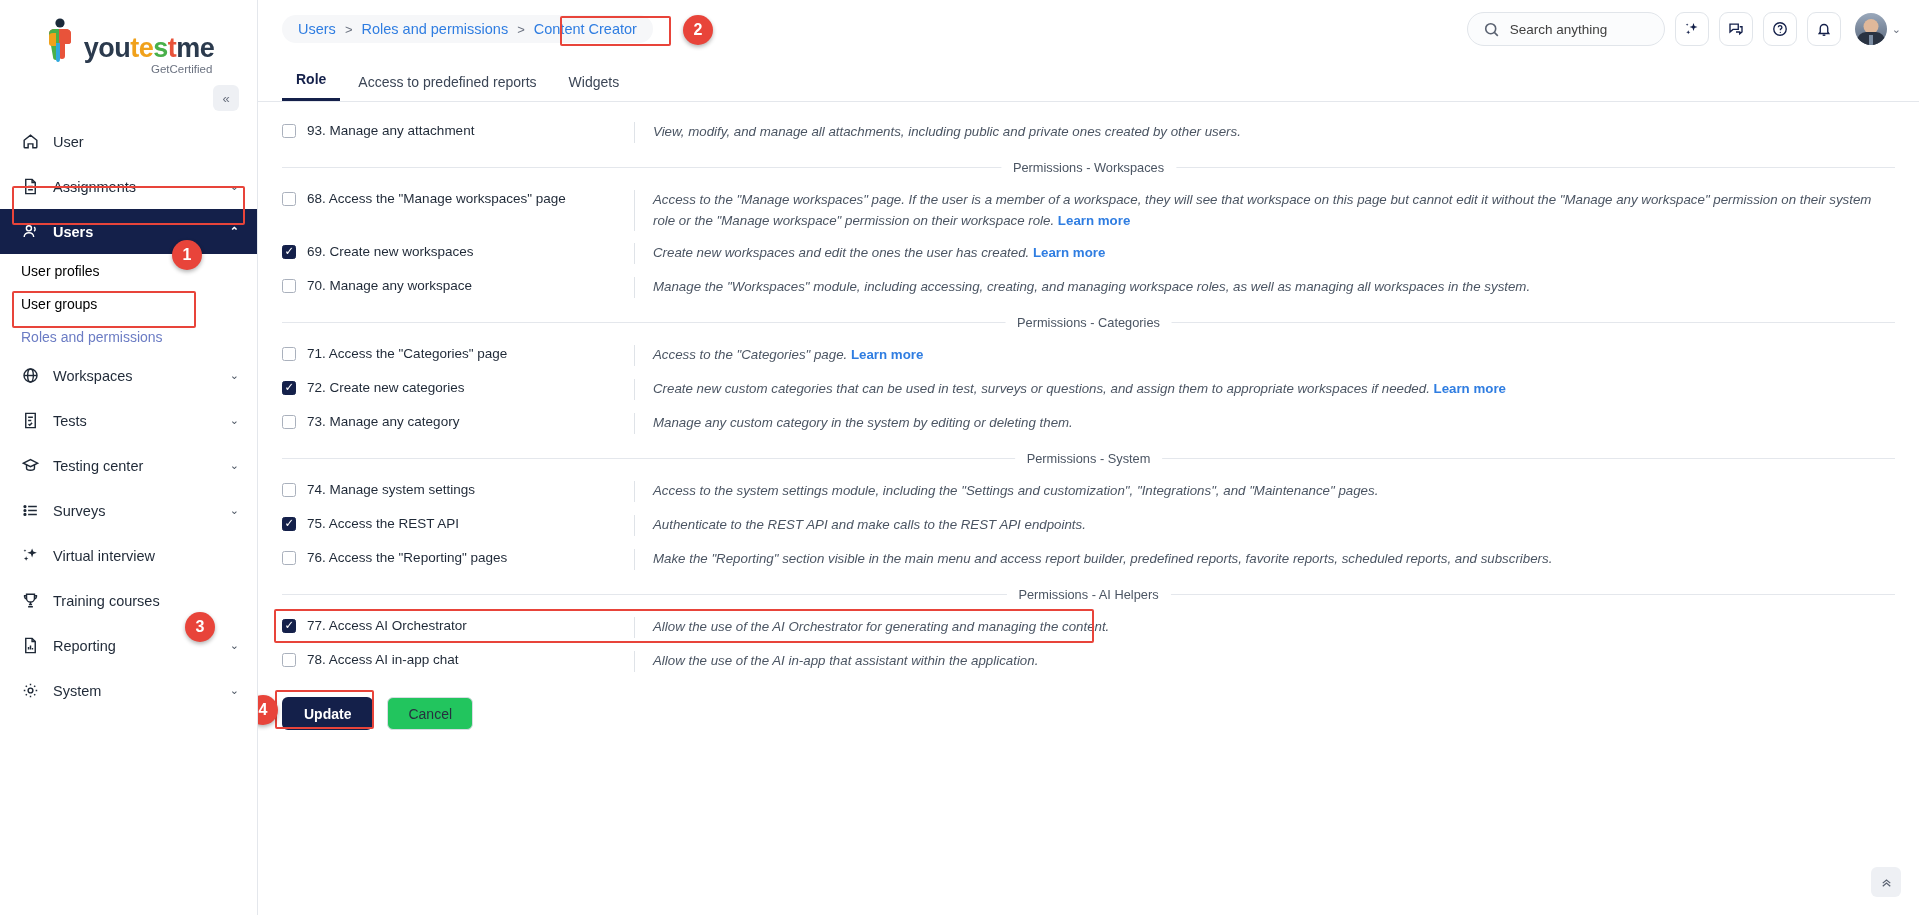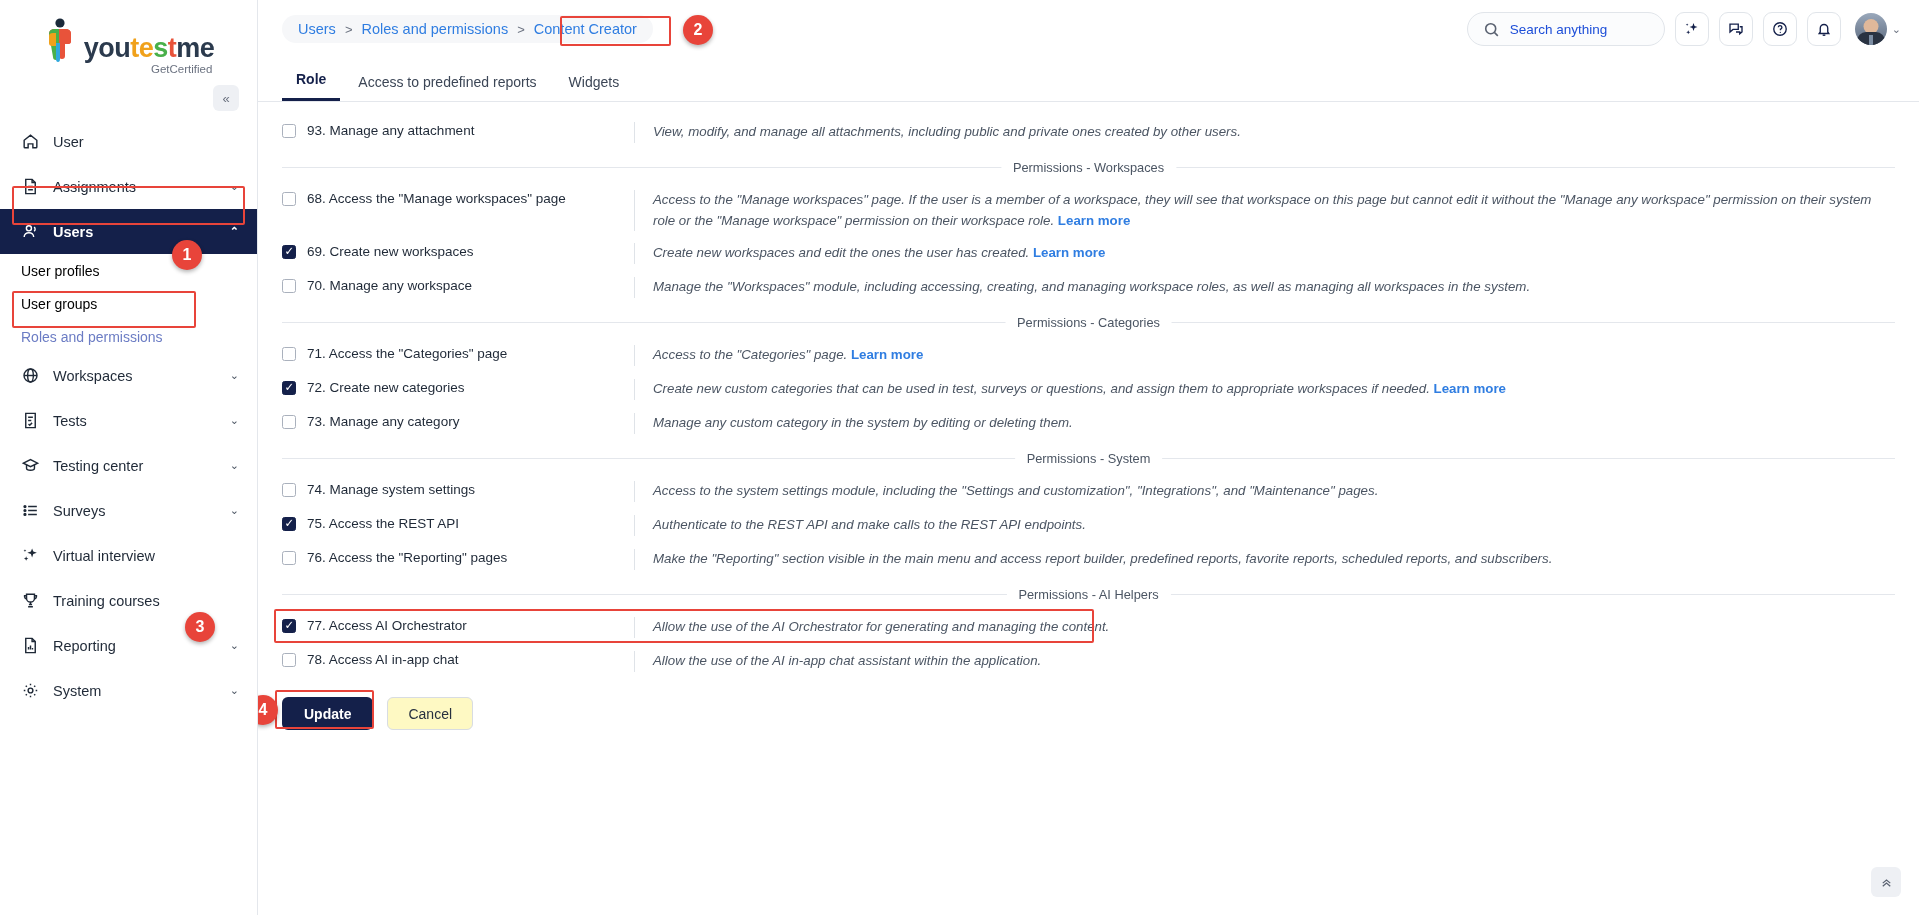--- a/index.html
+++ b/index.html
@@ -71,21 +71,21 @@
     padding: 0 18px 0 24px; background: #fff;
   }
   .crumbs { display: flex; align-items: center; gap: 9px; background: #f6f7f9; border-radius: 16px; padding: 6px 16px; }
   .crumb { font-size: 14.5px; color: #2f7de1; cursor: pointer; }
   .crumb-sep { font-size: 13px; color: #6b7280; }
   .topbar-right { margin-left: auto; display: flex; align-items: center; gap: 10px; }
   .search {
     width: 198px; height: 34px; border: 1px solid #e1e5ea; border-radius: 17px;
     display: flex; align-items: center; gap: 9px; padding: 0 14px; background: #fbfcfd;
   }
-  .search-ph { font-size: 13.5px; color: #1d4ed8; }
+  .search-ph { font-size: 13.5px; color: #404040; }
   .icon-btn {
     width: 34px; height: 34px; border: 1px solid #e1e5ea; border-radius: 9px;
     display: flex; align-items: center; justify-content: center; background: #fff;
     color: #14204a; cursor: pointer;
   }
   .avatar-wrap { display: flex; align-items: center; gap: 5px; margin-left: 4px; cursor: pointer; }
   .avatar {
     width: 32px; height: 32px; border-radius: 50%; overflow: hidden; position: relative;
     background: linear-gradient(#9aa8bb, #5c6a7e);
   }
@@ -119,21 +119,21 @@
     position: absolute; left: 50%; transform: translateX(-50%);
     background: #fff; padding: 0 12px; font-size: 12.8px; color: #4b5563; white-space: nowrap;
   }
 
   .footer { padding: 18px 0 0 24px; display: flex; align-items: center; gap: 14px; }
   .btn-primary {
     background: #14204a; color: #fff; border: none; border-radius: 6px;
     height: 33px; padding: 0 22px; font-size: 14px; font-weight: bold; cursor: pointer;
   }
   .btn-secondary {
-    background: #fef9c3; color: #27303f; border: 1px solid #d8dce2; border-radius: 6px;
+    background: #22c55e; color: #27303f; border: 1px solid #d8dce2; border-radius: 6px;
     height: 33px; padding: 0 20px; font-size: 14px; cursor: pointer;
   }
 
   .scrolltop {
     position: absolute; right: 18px; bottom: 18px; width: 30px; height: 30px;
     background: #eef0f4; border-radius: 6px; display: flex; align-items: center;
     justify-content: center; color: #5a6271; font-size: 13px; cursor: pointer;
   }
 </style>
 </head>
@@ -493,21 +493,21 @@
           </div>
           <div class="pdesc"><span>Allow the use of the AI Orchestrator for generating and managing the content.</span></div>
           <div class="hl" style="left:-8px; top:-2px; width:820px; height:34px;"></div>
         </div>
 
         <div class="prow">
           <div class="pname">
             <span class="cb"></span>
             <span><span>78.</span> <span>Access AI in-app chat</span></span>
           </div>
-          <div class="pdesc"><span>Allow the use of the AI in-app chat assistant within the application.</span></div>
+          <div class="pdesc"><span>Allow the use of the AI in-app that assistant within the application.</span></div>
         </div>
 
         <div class="footer" style="position:relative; padding-left:0;">
           <button class="btn-primary">Update</button>
           <button class="btn-secondary">Cancel</button>
           <div class="hl" style="left:-7px; top:11px; width:99px; height:39px;"></div>
           <div class="badge" style="left:-34px; top:16px;">4</div>
         </div>
 
       </div>

